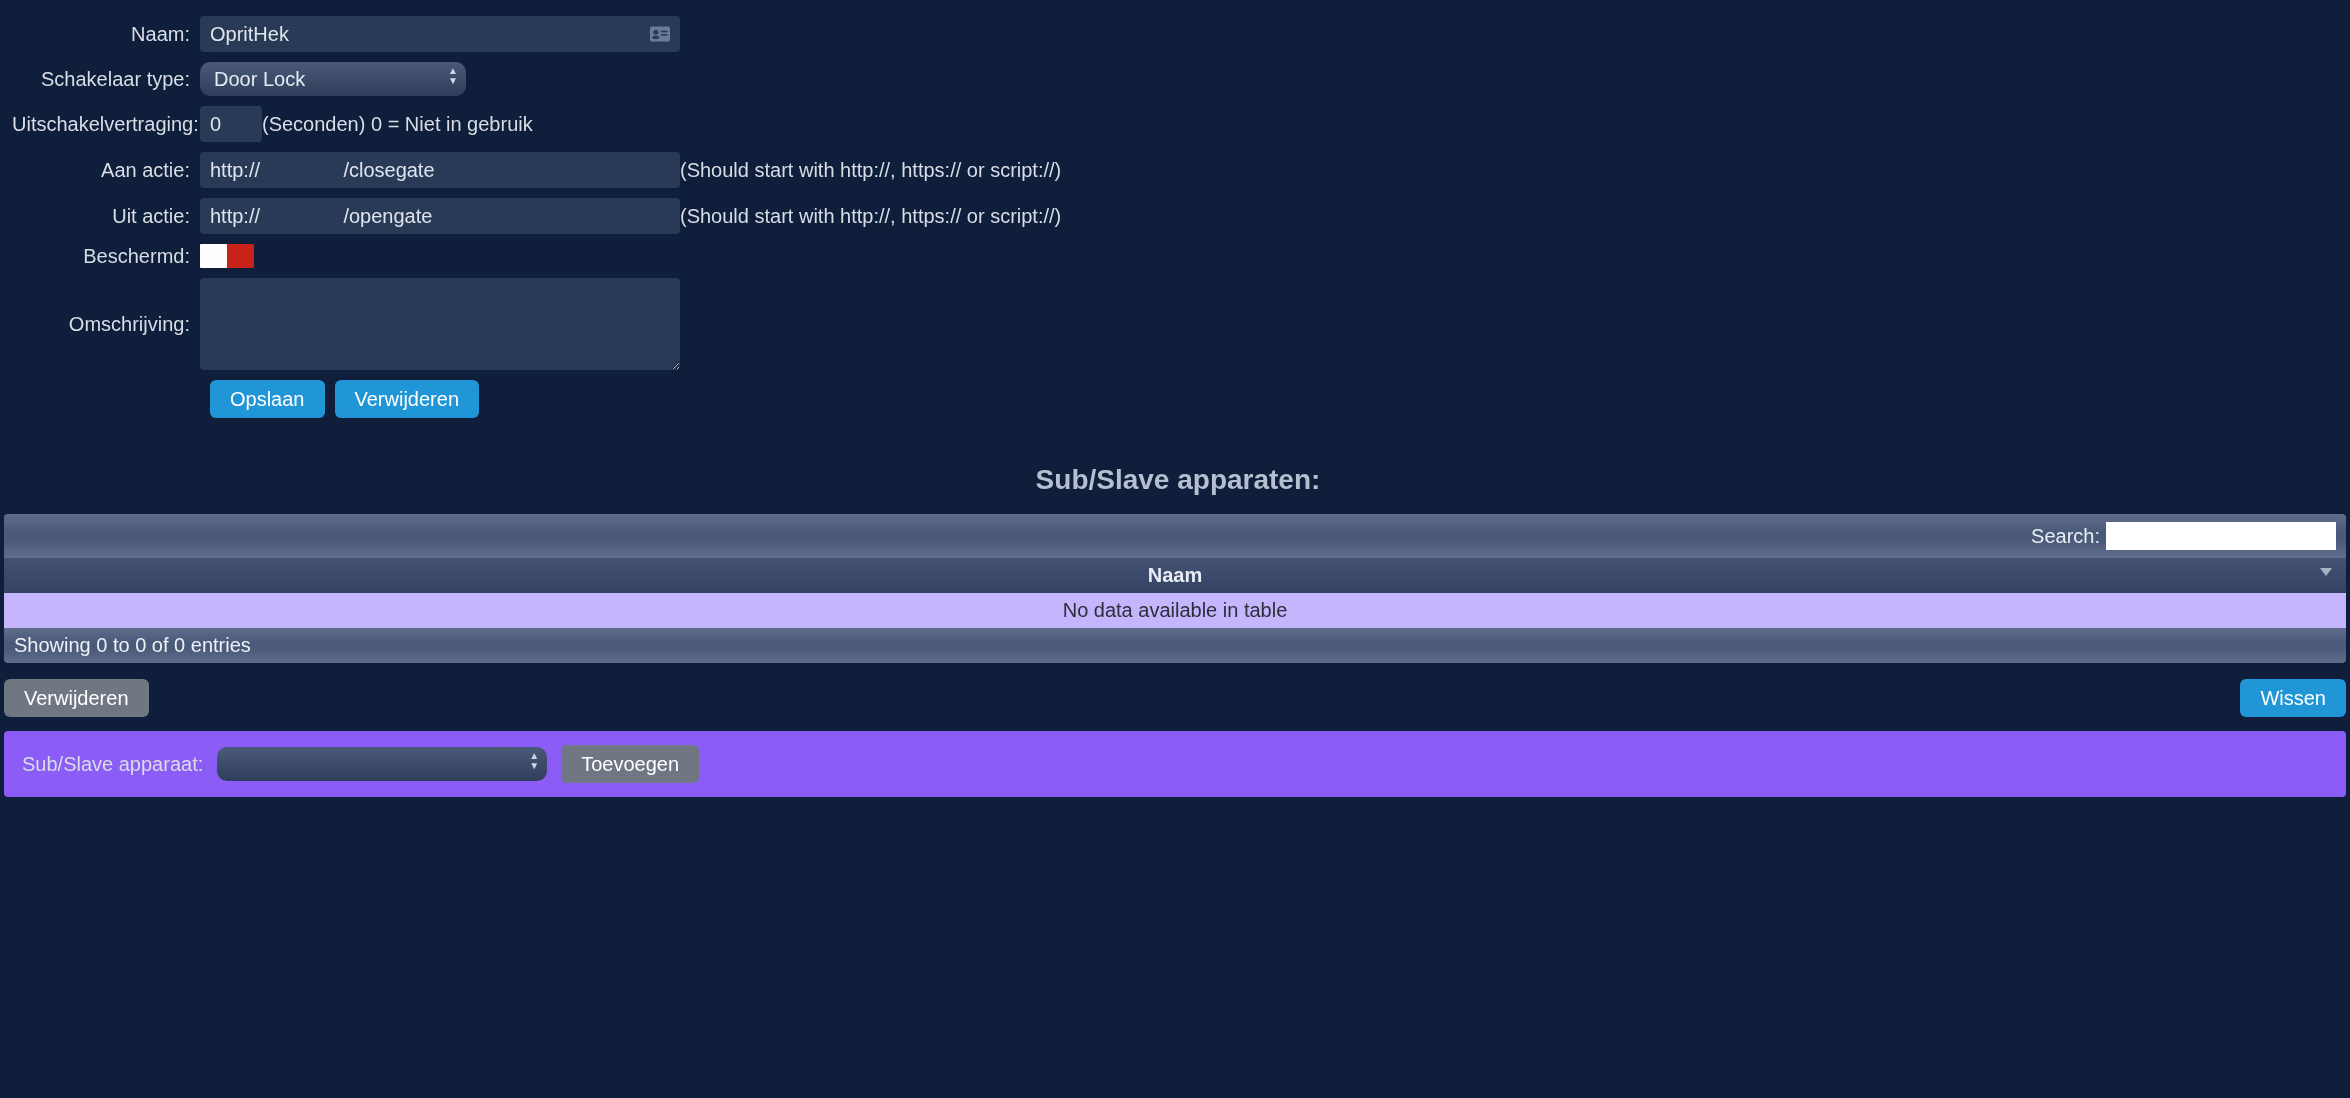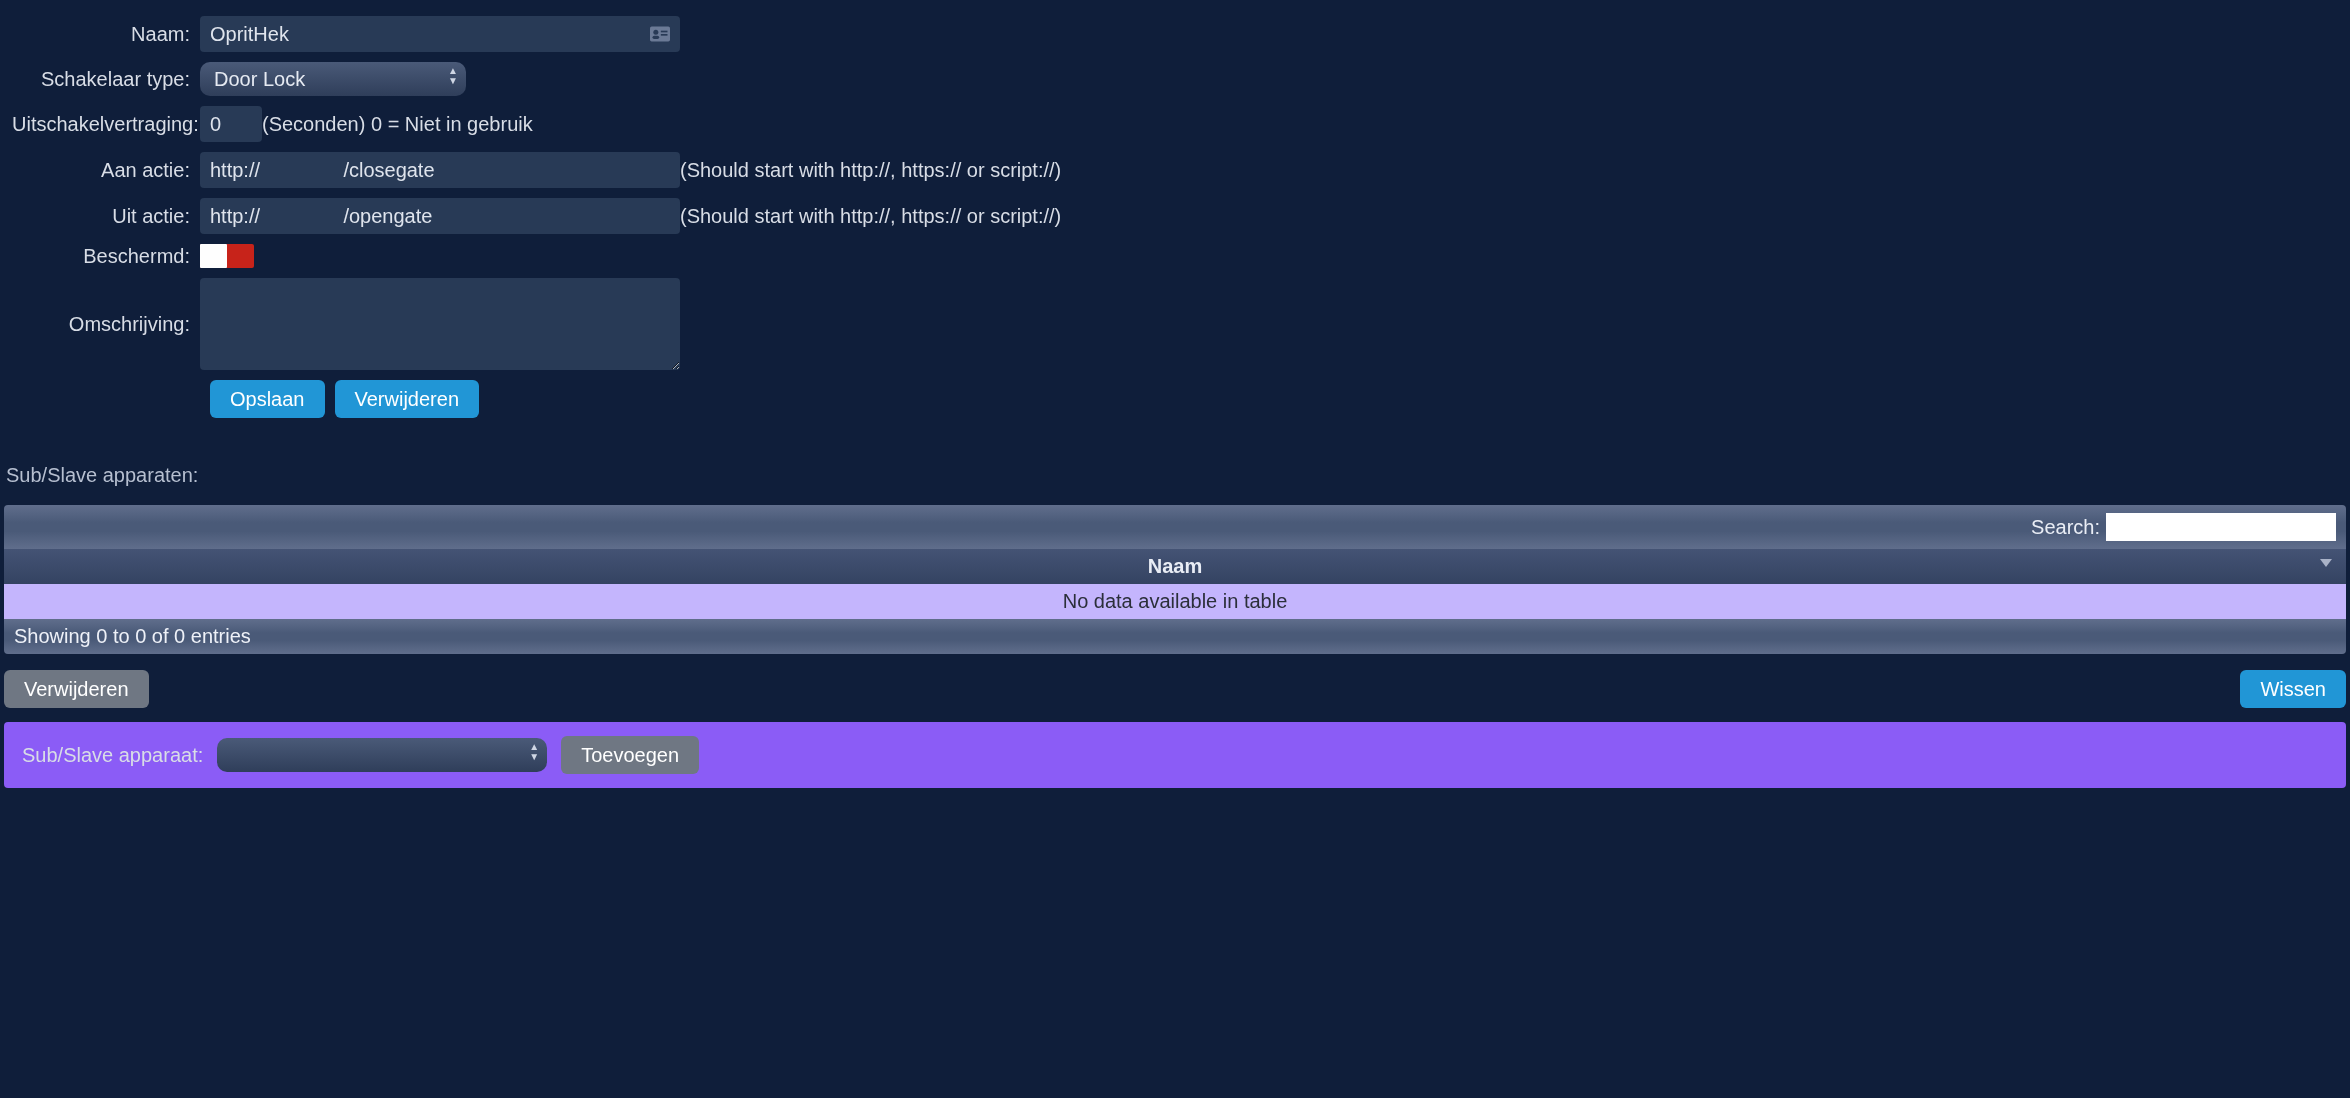--- a/index.html
+++ b/index.html
@@ -72,22 +72,23 @@
   .btn {
     border: none; border-radius: 6px; color: #fff;
     font-size: 20px; padding: 6px 20px; cursor: pointer;
     height: 38px;
   }
   .btn-blue { background: #2196d6; }
   .btn-grey { background: #6f7783; }
   .btn-row { margin-left: 198px; display: flex; gap: 10px; }
 
   .section-title {
-    color: #b6bfd0; font-size: 20px; font-weight: 400;
+    color: #b6bfd0; font-size: 28px; font-weight: 700;
     margin: 30px 0 18px 6px;
+    text-align: center;
   }
 
   .table-container {
     margin: 8px 4px;
     border-radius: 4px;
     overflow: hidden;
   }
   .table-topbar {
     background: linear-gradient(#606e8c, #4a5a78 40%, #4a5a78 60%, #606e8c);
     padding: 8px 10px;

